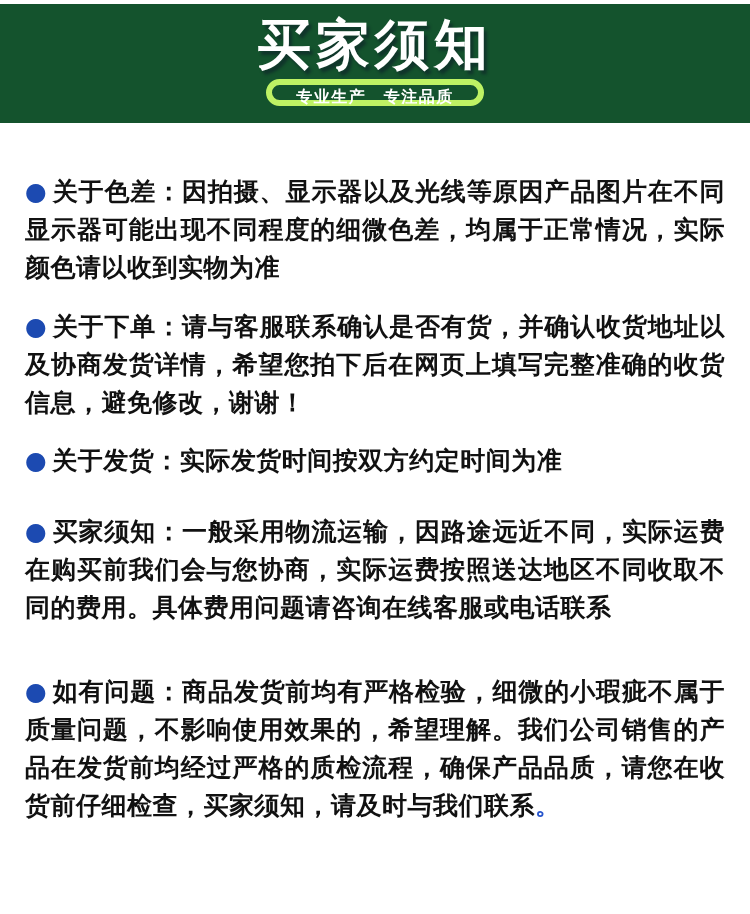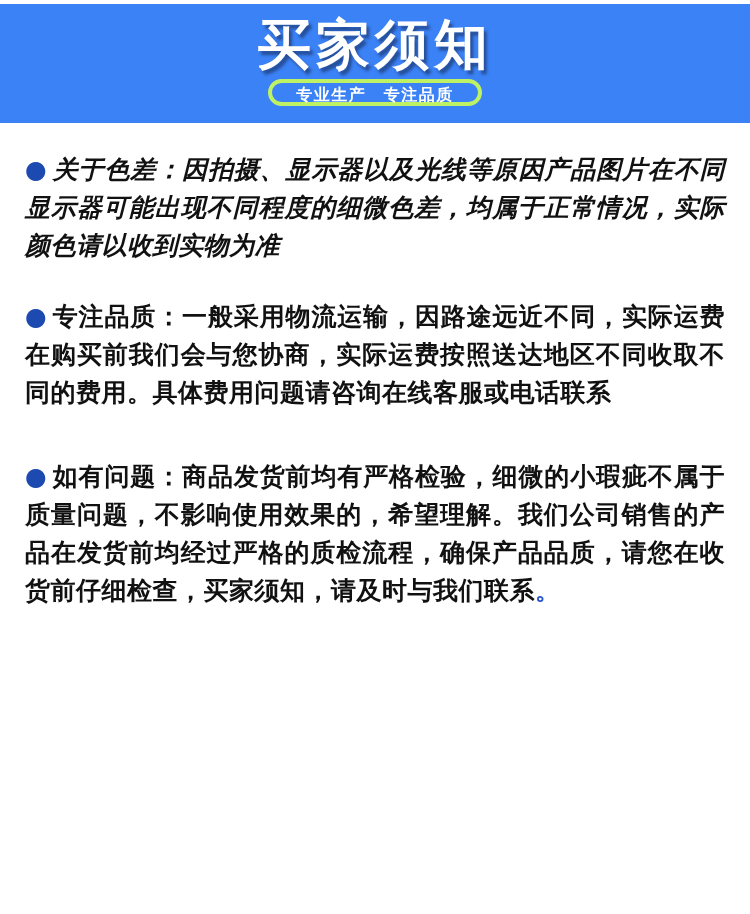--- a/index.html
+++ b/index.html
@@ -6,60 +6,60 @@
   .page {
     position:relative;
     width:750px; height:914px;
     background:#ffffff;
     overflow:hidden;
     font-family:"DejaVu Sans","Liberation Sans",sans-serif;
   }
   .top-strip { height:4px; background:#ffffff; }
   .header {
     height:119px;
-    background:#3b82f6;
+    background:#14532d;
     text-align:center;
   }
   .title {
     margin:0;
     padding-top:12px;
     font-size:54px;
     line-height:58px;
     font-weight:bold;
     color:#ffffff;
     letter-spacing:5px;
     text-shadow:3px 4px 3px rgba(10,15,40,0.45);
   }
   .badge {
     display:inline-block;
     box-sizing:border-box;
     margin-top:5px;
     height:27px;
     line-height:23px;
     padding:0 24px;
-    border:4px solid #bef264;
+    border:6px solid #bef264;
     border-radius:15px;
     color:#ffffff;
     font-size:16px;
     font-weight:bold;
     letter-spacing:1.5px;
   }
   .content { padding:0 25px; }
   .notice {
     margin:0;
     font-size:25px;
     font-weight:bold;
     color:#111111;
     line-height:38px;
     letter-spacing:0.5px;
     text-align:justify;
   }
   .notice .bullet { color:#1c4ab1; margin-right:5px; }
   .notice .tail { color:#2553cc; }
-  .n1 { margin-top:28px;font-style:italic; }
+  .n1 { margin-top:50px; }
   .n2 { margin-top:21px; }
   .n3 { margin-top:20px; }
   .n4 { margin-top:33px; }
   .n5 { margin-top:46px; }
 </style>
 </head>
 <body>
 
 <div class="page">
 
@@ -67,21 +67,23 @@
 
   <div class="header">
     <h1 class="title">买家须知</h1>
     <div class="badge">专业生产　专注品质</div>
   </div>
 
   <div class="content">
 
     <p class="notice n1"><span class="bullet">●</span><span>关于色差：</span><span>因拍摄、显示器以及光线等原因产品图片在不同显示器可能出现不同程度的细微色差，均属于正常情况，实际颜色请以收到实物为准</span><span class="tail"></span></p>
 
+    <p class="notice n2"><span class="bullet">●</span><span>关于下单：</span><span>请与客服联系确认是否有货，并确认收货地址以及协商发货详情，希望您拍下后在网页上填写完整准确的收货信息，避免修改，谢谢！</span><span class="tail"></span></p>
 
+    <p class="notice n3"><span class="bullet">●</span><span>关于发货：</span><span>实际发货时间按双方约定时间为准</span><span class="tail"></span></p>
 
-    <p class="notice n4"><span class="bullet">●</span><span>专注品质：</span><span>一般采用物流运输，因路途远近不同，实际运费在购买前我们会与您协商，实际运费按照送达地区不同收取不同的费用。具体费用问题请咨询在线客服或电话联系</span><span class="tail"></span></p>
+    <p class="notice n4"><span class="bullet">●</span><span>买家须知：</span><span>一般采用物流运输，因路途远近不同，实际运费在购买前我们会与您协商，实际运费按照送达地区不同收取不同的费用。具体费用问题请咨询在线客服或电话联系</span><span class="tail"></span></p>
 
     <p class="notice n5"><span class="bullet">●</span><span>如有问题：</span><span>商品发货前均有严格检验，细微的小瑕疵不属于质量问题，不影响使用效果的，希望理解。我们公司销售的产品在发货前均经过严格的质检流程，确保产品品质，请您在收货前仔细检查，买家须知，请及时与我们联系</span><span class="tail">。</span></p>
 
   </div>
 
 </div>
 
 </body></html>

